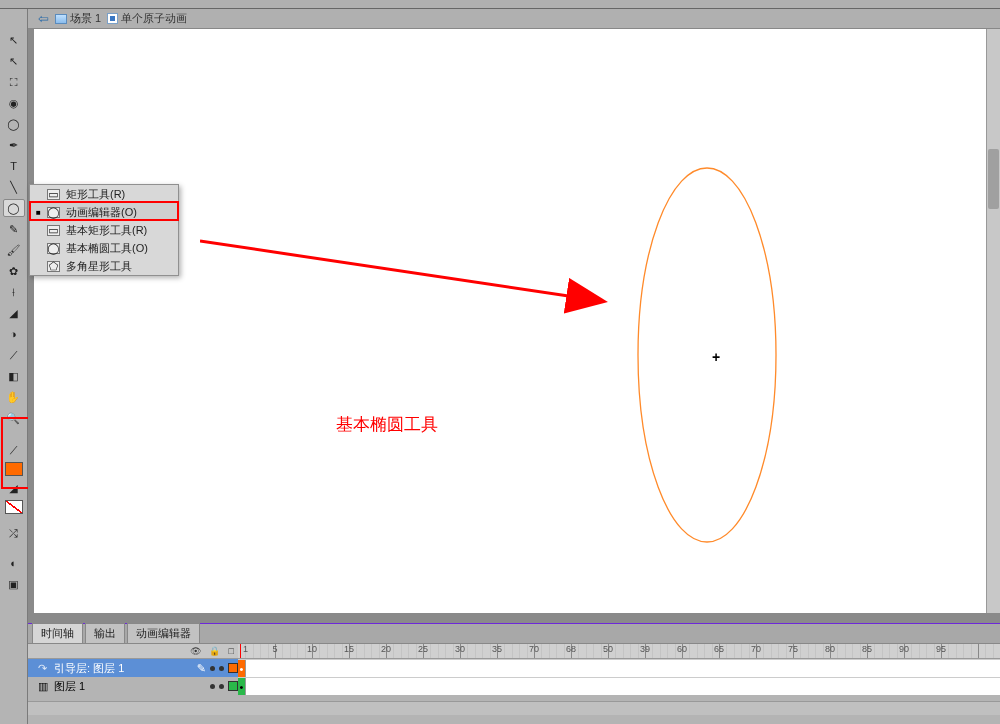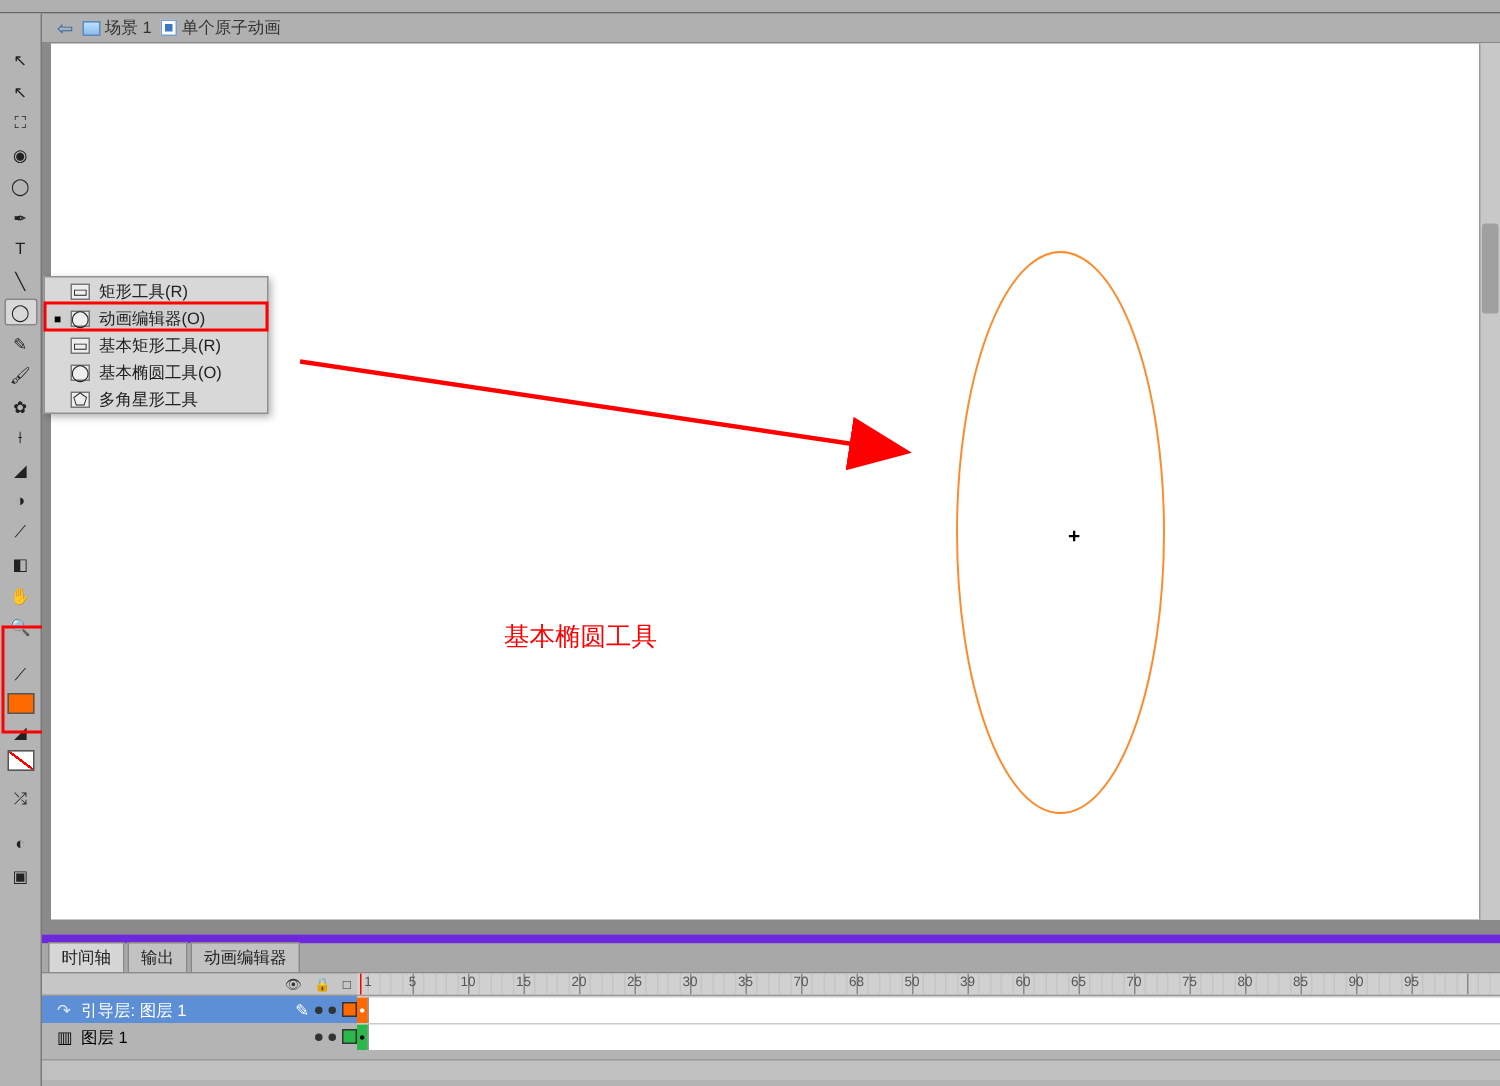--- a/index.html
+++ b/index.html
@@ -33,21 +33,21 @@
 .flyout-row .ico { width: 13px; height: 11px; border: 1px solid #777; display:flex; align-items:center; justify-content:center; background:#eee; }
 .flyout-row.sel { background: #cfcfcf; }
 .red-box-flyout { position: absolute; border: 2px solid #ff0000; pointer-events: none; }
 
 .ellipse-path { position: absolute; left: 608px; top: 137px; width: 142px; height: 378px; }
 .ellipse-path svg { width: 100%; height: 100%; }
 .crosshair { position: absolute; left: 684px; top: 320px; color: #000; font-size: 14px; font-weight: bold; pointer-events:none; }
 .red-arrow { position: absolute; left: 172px; top: 200px; pointer-events: none; }
 .red-text { position: absolute; left: 308px; top: 384px; color: #ff0000; font-size: 17px; }
 
-.timeline-panel { position: absolute; left: 28px; right: 0; bottom: 0; height: 101px; background: #b4b4b4; border-top: 6px solid #6d28d9; }
+.timeline-panel { position: absolute; left: 28px; right: 0; bottom: 0; height: 101px; background: #b4b4b4; border-top: 1px solid #6d28d9; }
 .tl-tabs { height: 20px; display: flex; align-items: flex-end; gap: 0; background: #a8a8a8; border-bottom: 1px solid #888; padding-left: 4px; }
 .tl-tab { padding: 2px 8px; background: #c2c2c2; border: 1px solid #888; border-bottom: none; color: #222; cursor: pointer; margin-right: 2px; }
 .tl-tab.active { background: #d6d6d6; }
 
 .tl-header { height: 15px; display: flex; background: #c6c6c6; border-bottom: 1px solid #999; }
 .layer-head-pad { width: 210px; display:flex; justify-content:flex-end; align-items:center; gap:8px; padding-right:4px; }
 .layer-head-pad span { font-size: 9px; color:#333; }
 
 .frame-ruler { flex: 1; position: relative; background: #d0d0d0; overflow:hidden; }
 .ruler-tick { position: absolute; top: 0; bottom: 0; border-left: 1px solid #aaa; }

